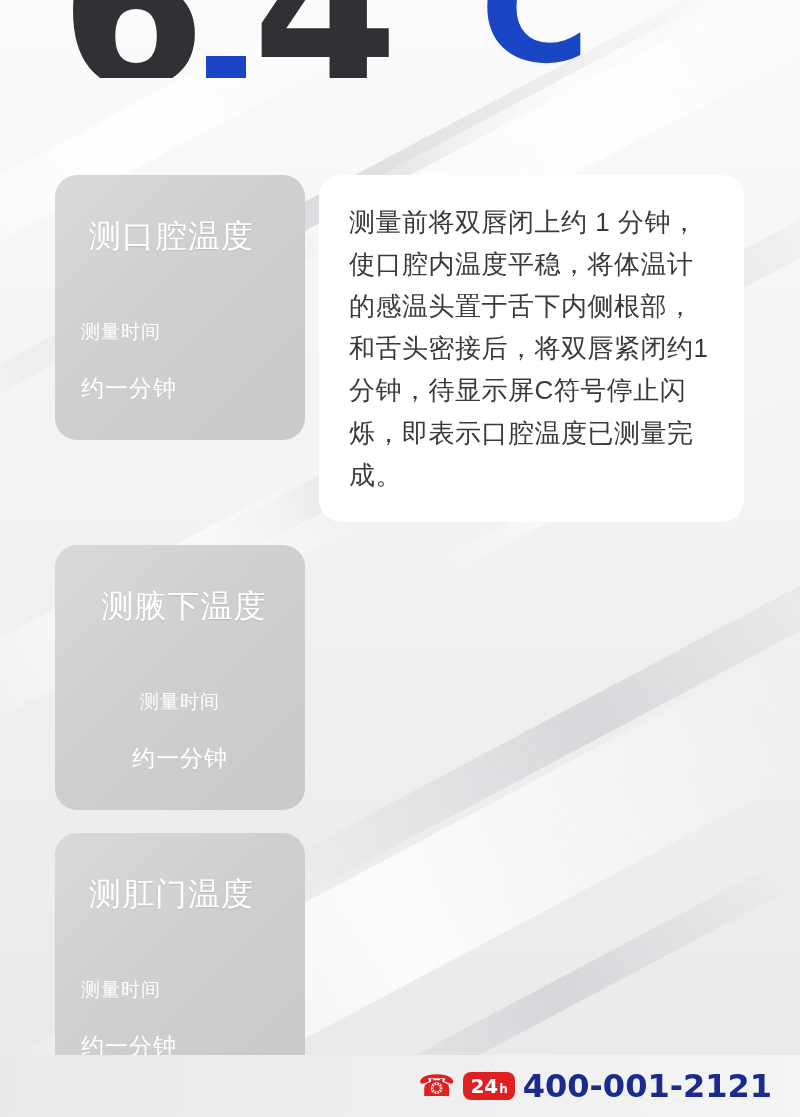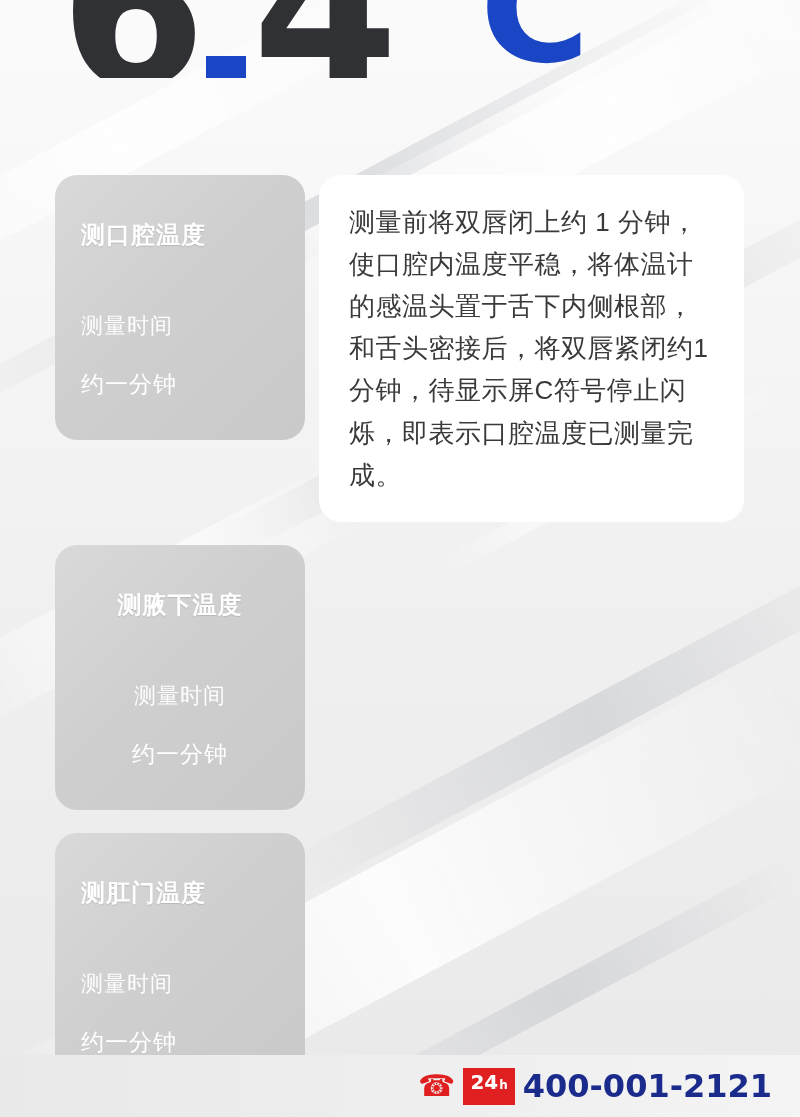--- a/index.html
+++ b/index.html
@@ -105,29 +105,30 @@
     display: flex;
     flex-direction: column;
     justify-content: center;
     flex: none;
   }
   .left-card.h1 { height: 265px; }
   .left-card.h2 { height: 265px; align-items: center; }
   .left-card.h3 { height: 265px; }
 
   .lc-title {
-    font-size: 24px;
-    font-weight: bold;
+    font-size: 32px;
+    font-weight: normal;
     color: #fff;
     letter-spacing: 1px;
     margin-bottom: 60px;
     text-shadow: 0 1px 1px rgba(0,0,0,0.12);
+    margin-left: 8px;
   }
   .lc-sub {
-    font-size: 22px;
+    font-size: 19px;
     color: #fdfdfd;
     margin-bottom: 12px;
     letter-spacing: 1px;
   }
   .lc-val {
     font-size: 23px;
     color: #fff;
     letter-spacing: 1px;
     margin-top: 16px;
   }
@@ -167,24 +168,24 @@
     gap: 8px;
   }
   .phone-icon {
     color: #e02020;
     font-size: 30px;
     line-height: 1;
   }
   .badge-24h {
     background: #e02020;
     color: #fff;
-    border-radius: 0;
+    border-radius: 8px;
     font-size: 20px;
     font-weight: bold;
-    padding: 2px 7px 11px 7px;
+    padding: 2px 7px 2px 7px;
     display: flex;
     align-items: baseline;
     gap: 1px;
     font-family: "DejaVu Sans", sans-serif;
   }
   .badge-24h .h { font-size: 12px; }
   .hotline-num {
     font-size: 32px;
     font-weight: bold;
     color: #1a2b8c;

